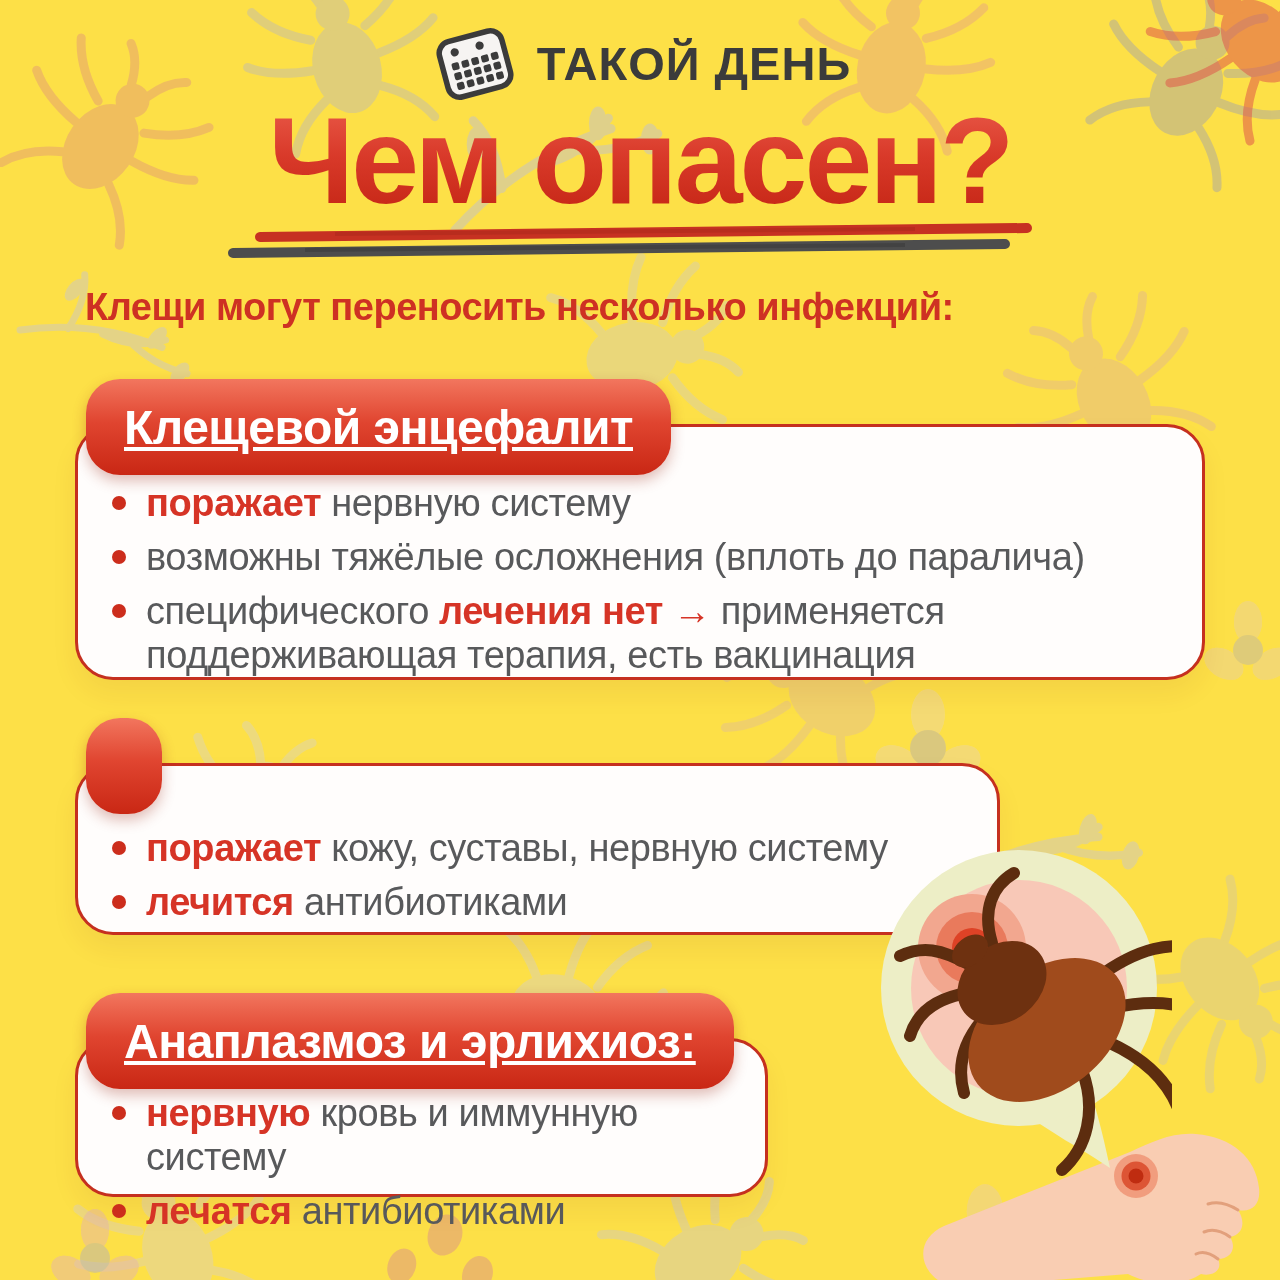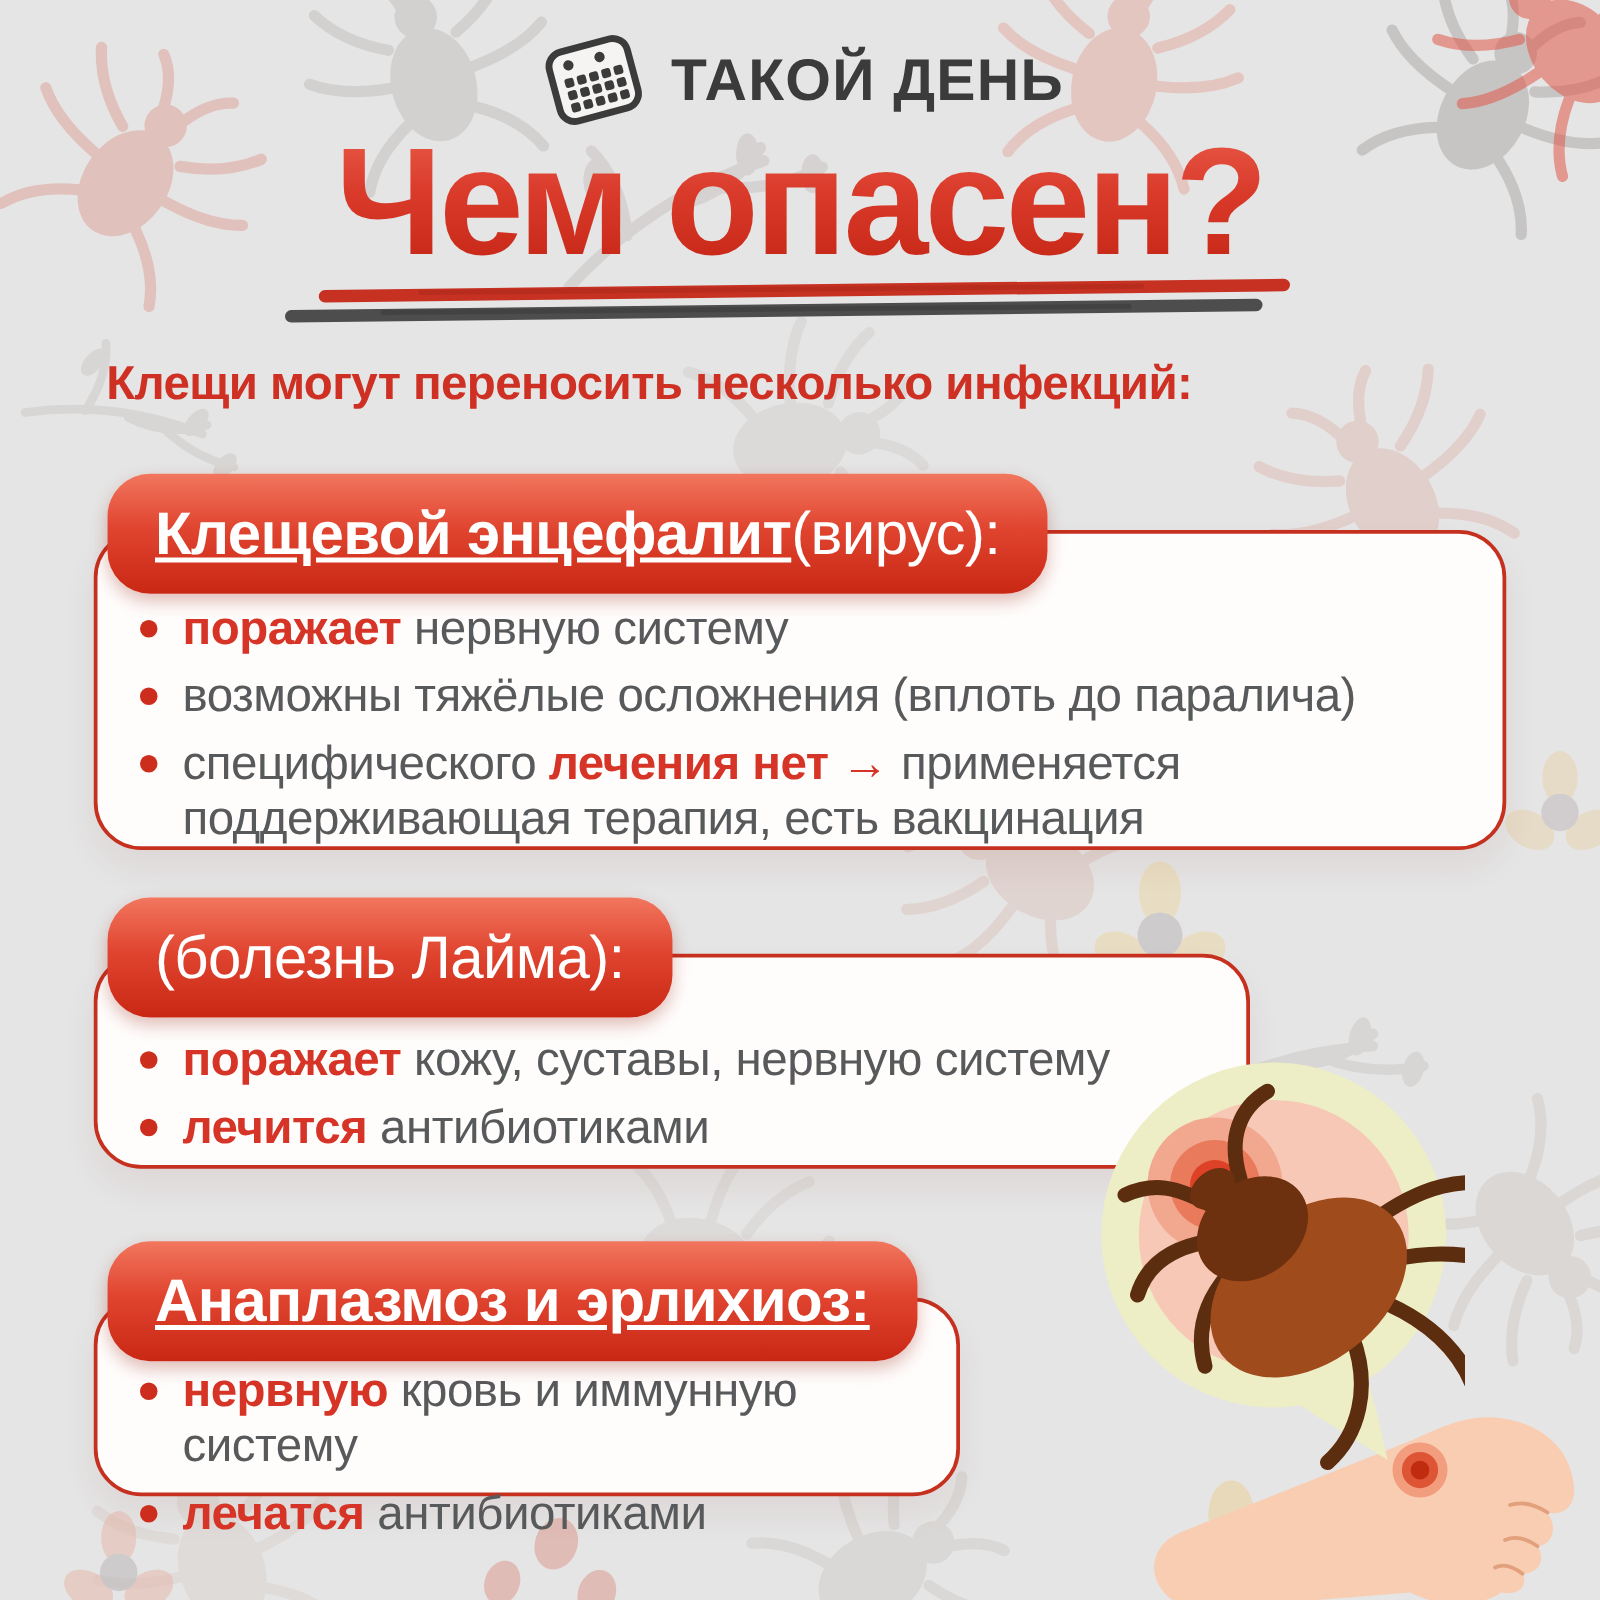--- a/index.html
+++ b/index.html
@@ -1,18 +1,18 @@
 <!DOCTYPE html>
 <html><head>
 <meta charset="utf-8">
 <style>
   * { margin:0; padding:0; box-sizing:border-box; }
   html,body { width:1280px; height:1280px; }
   body { font-family:"Liberation Sans", sans-serif; }
-  .page { position:relative; width:1280px; height:1280px; background:#e5e5e5; overflow:hidden; }
+  .page { position:relative; width:1280px; height:1280px; background:#fde047; overflow:hidden; }
   .bg { position:absolute; inset:0; }
 
   
   .brand { position:absolute; top:18px; left:0; right:0; display:flex; justify-content:center; align-items:center; gap:16px; z-index:2; }
   .brand-icon { width:92px; height:92px; }
   .brand-name { font-size:47px; font-weight:700; color:#3b3b3b; letter-spacing:1px; line-height:1.05; }
   .brand-tagline { font-size:21px; font-weight:700; color:#474747; letter-spacing:2.6px; margin-top:4px; }
 
   
   .title { position:absolute; top:100px; left:0; right:0; text-align:center; font-size:122px; line-height:1; font-weight:700; letter-spacing:-3px;
@@ -146,32 +146,30 @@
     <path d="M120,12 L700,7" stroke="#b02a1c" stroke-width="4" opacity="0.6"></path>
     <path d="M18,31 L790,22" stroke="#4d4d4d" stroke-width="10" stroke-linecap="round"></path>
     <path d="M90,28 L690,23" stroke="#3c3c3c" stroke-width="4" opacity="0.6"></path>
   </svg>
 
   <p class="intro">Клещи могут переносить несколько инфекций:</p>
 
   <section class="card card1">
     <div class="pill">
         <span class="pill-bold">Клещевой энцефалит</span>
-        <span class="pill-reg"> (вирус):</span>
       </div>
     <ul class="bullets">
       <li><span></span><span class="lead">поражает</span><span class="arrow"></span><span> нервную систему</span></li>
       <li><span>возможны тяжёлые осложнения (вплоть до паралича)</span><span class="lead"></span><span class="arrow"></span><span></span></li>
       <li><span>специфического </span><span class="lead">лечения нет</span><span class="arrow"> → </span><span>применяется поддерживающая терапия, есть вакцинация</span></li>
     </ul>
   </section>
 
   <section class="card card2">
     <div class="pill">
-        <span class="pill-reg"> (болезнь Лайма):</span>
       </div>
     <ul class="bullets">
       <li><span></span><span class="lead">поражает</span><span class="arrow"></span><span> кожу, суставы, нервную систему</span></li>
       <li><span></span><span class="lead">лечится</span><span class="arrow"></span><span> антибиотиками</span></li>
     </ul>
   </section>
 
   <section class="card card3">
     <div class="pill">
         <span class="pill-bold">Анаплазмоз и эрлихиоз:</span>

